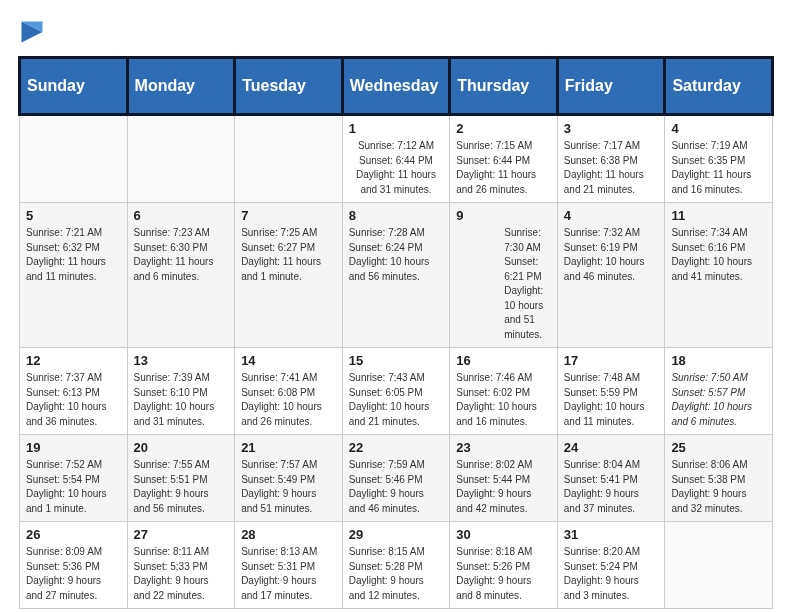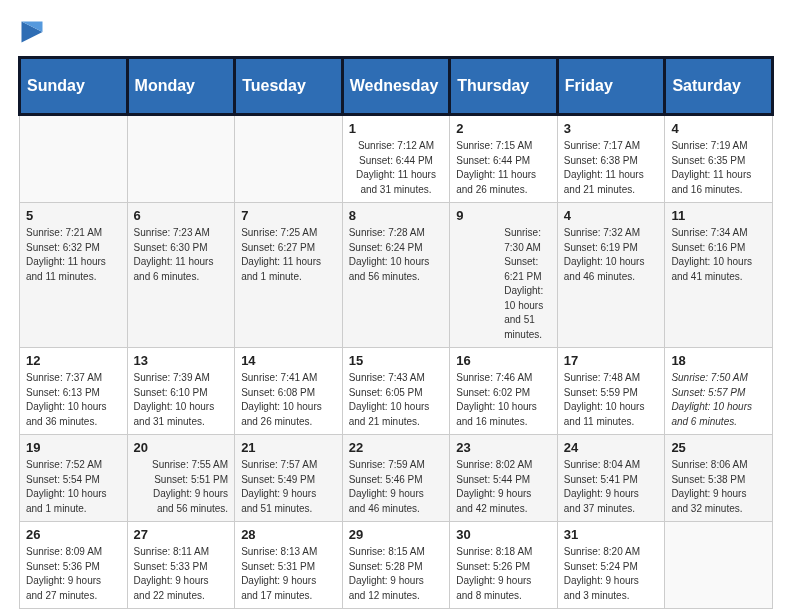--- a/index.html
+++ b/index.html
@@ -282,21 +282,21 @@
         <tr class="row-even">
           <td>
             <div class="day-num">19</div>
             <div class="day-info" style="white-space: pre-line;">Sunrise: 7:52 AM
 Sunset: 5:54 PM
 Daylight: 10 hours
 and 1 minute.</div>
           </td>
           <td>
             <div class="day-num">20</div>
-            <div class="day-info" style="white-space: pre-line; text-align: right;">Sunrise: 7:55 AM
+            <div class="day-info" style="white-space: pre-line;">Sunrise: 7:55 AM
 Sunset: 5:51 PM
 Daylight: 9 hours
 and 56 minutes.</div>
           </td>
           <td>
             <div class="day-num">21</div>
             <div class="day-info" style="white-space: pre-line;">Sunrise: 7:57 AM
 Sunset: 5:49 PM
 Daylight: 9 hours
 and 51 minutes.</div>

